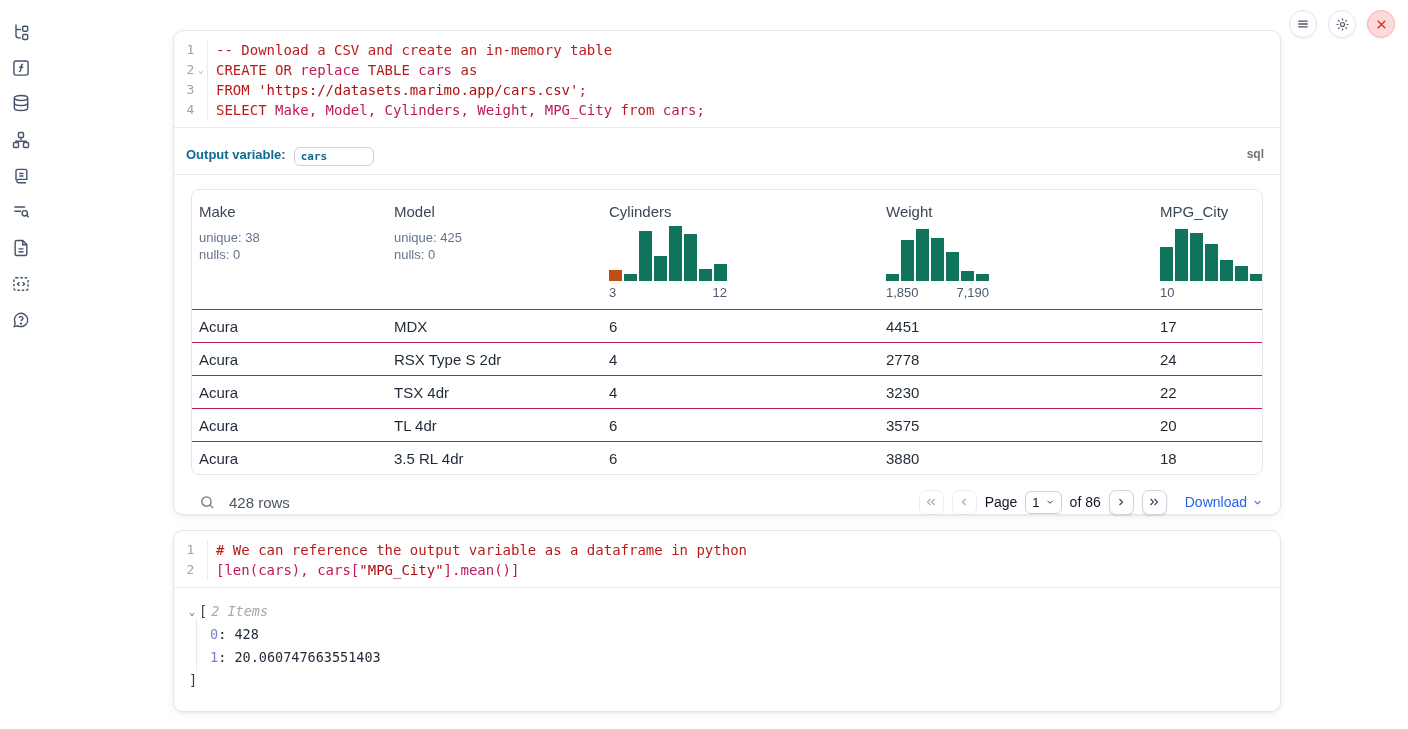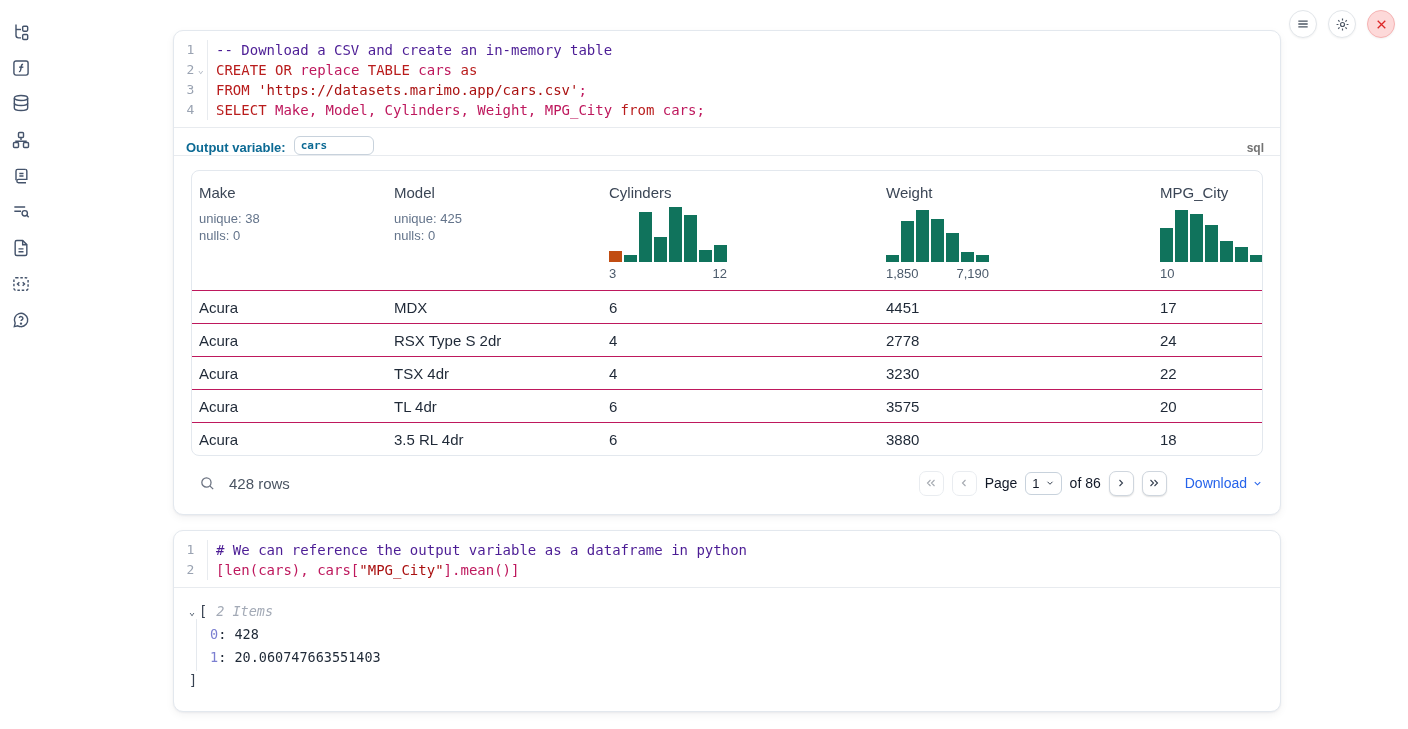--- a/index.html
+++ b/index.html
@@ -25,29 +25,29 @@
   #card1 { top:30px;  height:485px; }
   #card2 { top:530px; height:182px; }
 
   
   .code-lines { padding:9px 0 7px 0; font-family:"DejaVu Sans Mono",monospace; font-size:14px; line-height:20px; }
   .code-line { display:flex; }
   .gutter-wrap { flex:none; width:34px; display:flex; border-right:1px solid #e8ebef; color:#9aa3b2; }
   .gut-num  { width:21px; text-align:right; font-size:13px; }
   .gut-fold { width:13px; text-align:center; font-size:10px; color:#aab2bf; line-height:20px; }
   .code-text { padding-left:8px; white-space:pre; }
-  .tok-comment { color:#4c1d95;margin-top:34px; }
+  .tok-comment { color:#b91c1c;margin-top:34px; }
   .tok-keyword { color:#b91c1c; }
   .tok-string  { color:#aa1111; }
   .tok-plain   { color:#be185d; }
 
   .cell-divider { border-top:1px solid #e8ebef; }
 
   
-  .outvar-row { display:flex; align-items:flex-end; height:27px; padding:0 16px 0 12px; }
+  .outvar-row { display:flex; align-items:flex-start; height:27px; padding:0 16px 0 12px;margin-top:19px; }
   .outvar-label { font-size:13px; font-weight:bold; color:#0c6a94; }
   .outvar-input { margin-left:8px; width:80px; height:19px; border:1px solid #c8d2dc; border-radius:6px;
                   font-family:"DejaVu Sans Mono",monospace; font-size:11px; font-weight:bold;
                   color:#0c6a94; padding:0 6px; outline:none; }
   .lang-badge { margin-left:auto; font-size:12px; font-weight:bold; color:#737373; }
 
   
   .out-zone { padding:14px 17px 0 17px; }
   .table-box { border:1px solid #e3e8ee; border-radius:8px; overflow:hidden; }
   .tgrid { display:grid; grid-template-columns:163px 183px 245px 242px auto; padding-left:7px;gap:32px; }
@@ -74,21 +74,21 @@
   .page-select { display:flex; align-items:center; gap:5px; border:1px solid #c8d2dc; border-radius:6px;
                  height:23px; padding:0 6px; font-size:13px; color:#111827; cursor:pointer; }
   .download { display:flex; align-items:center; gap:5px; margin-left:10px; color:#2563eb;
               font-size:14px; cursor:pointer; }
 
   
   .tree { padding:15px 0 0 15px; font-family:"DejaVu Sans Mono",monospace; font-size:13.5px; color:#1f2937; }
   .tree-head { display:flex; align-items:center; gap:4px; }
   .tree-chev { font-size:10px; color:#334155; }
   .tree-bracket { color:#374151; }
-  .tree-count { color:#a3aab6; font-style:italic; margin-left:5px; }
+  .tree-count { color:#a3aab6; font-style:italic; }
   .tree-children { margin-left:7px; border-left:1px solid #e5e9ee; padding:4px 0 2px 13px; }
   .tree-entry { line-height:23px; }
   .tree-key { color:#7b7fd1; }
   .tree-close { color:#374151; line-height:19px; }
 </style>
 </head>
 <body>
 
 <div class="sidebar">
   <span class="side-icon" style="top:22px">

